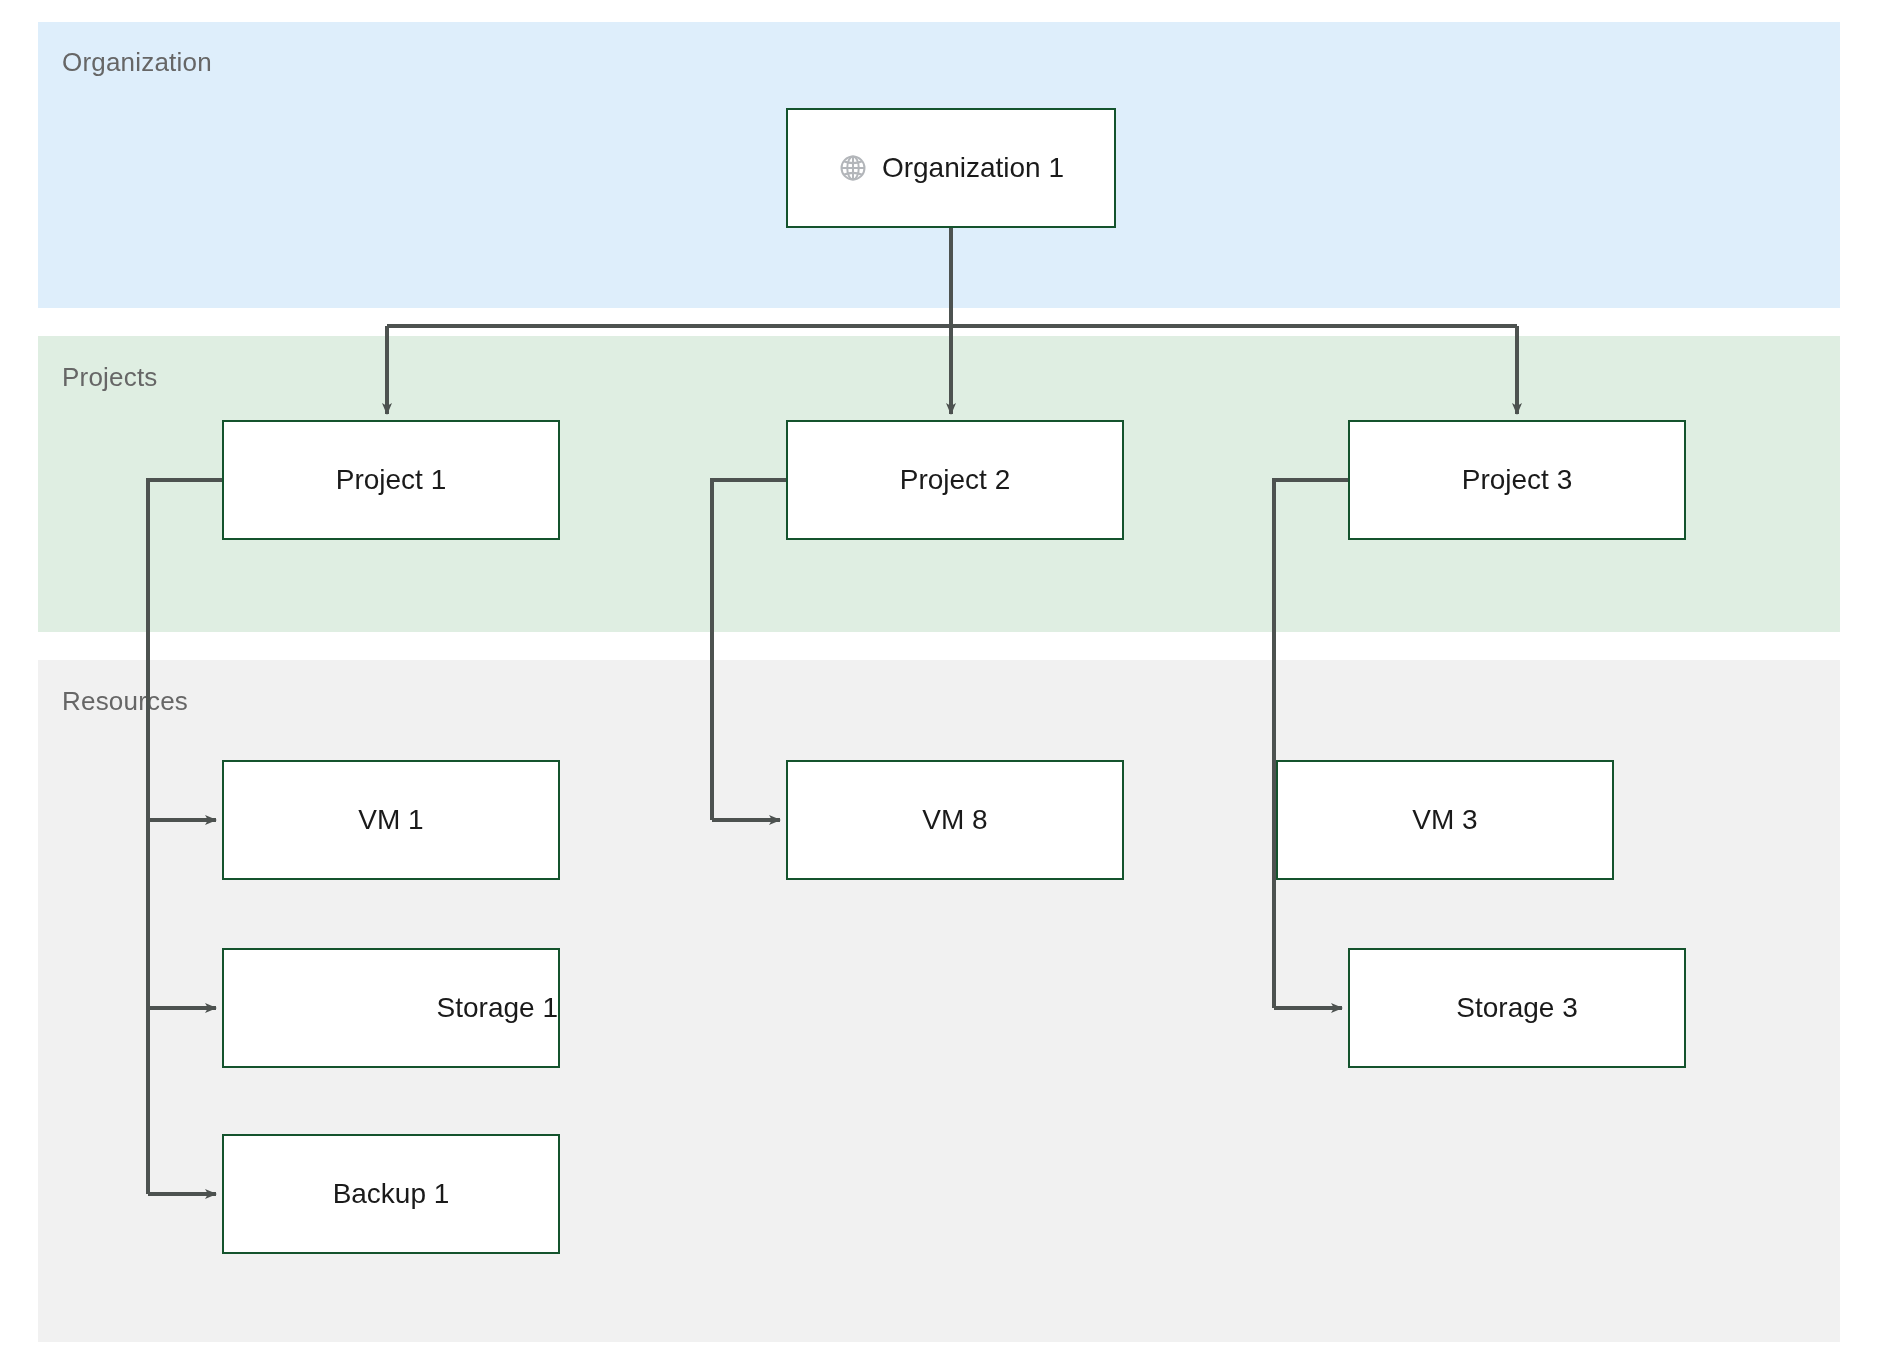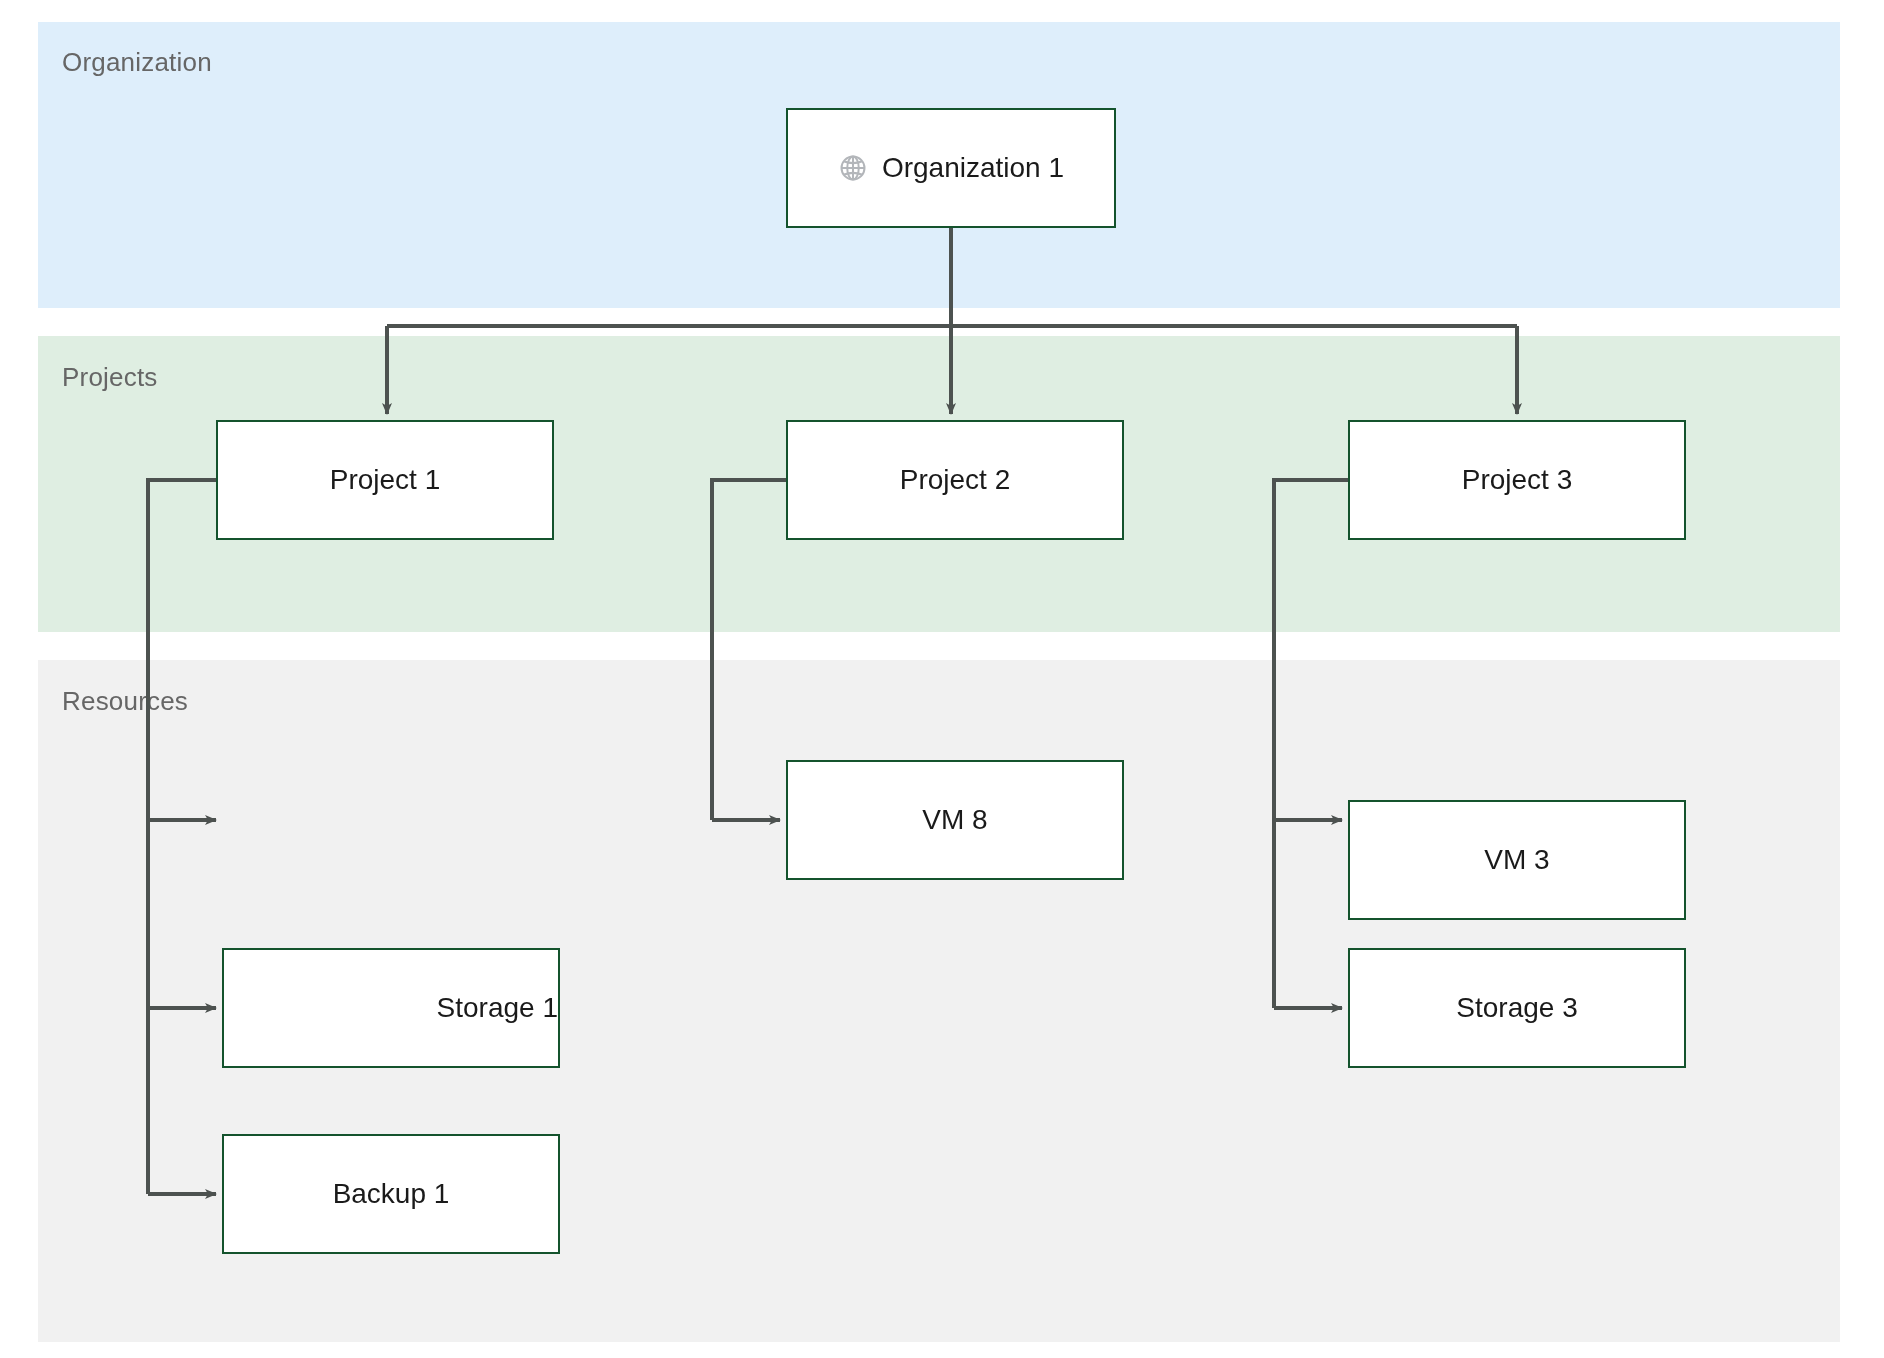--- a/index.html
+++ b/index.html
@@ -79,30 +79,30 @@
   }
   .globe-icon {
     width: 30px; height: 30px;
     flex: 0 0 30px;
     display: inline-flex;
     align-items: center;
     justify-content: center;
   }
 
   .node-project { width: 338px; height: 120px; }
-  #node-project-1 { left: 216px;  top: 420px; }
+  #node-project-1 { left: 222px;  top: 420px; }
   #node-project-2 { left: 786px;  top: 420px; }
   #node-project-3 { left: 1348px; top: 420px; }
 
   .node-resource { width: 338px; height: 120px; }
   #node-vm-1      { left: 222px;  top: 760px; }
   #node-storage-1 { left: 222px;  top: 948px; justify-content: flex-end; }
   #node-backup-1  { left: 222px;  top: 1134px; }
   #node-vm-2      { left: 786px;  top: 760px; }
-  #node-vm-3      { left: 1348px; top: 760px; margin-top: 40px; }
+  #node-vm-3      { left: 1276px; top: 760px; }
   #node-storage-3 { left: 1348px; top: 948px; }
 </style>
 </head>
 <body>
 
 <div id="canvas">
 
   <div class="band" id="band-organization"></div>
   <div class="band" id="band-projects"></div>
   <div class="band" id="band-resources"></div>
@@ -157,20 +157,23 @@
   <div class="node node-project" id="node-project-1">
     <span class="node-label">Project 1</span>
   </div>
   <div class="node node-project" id="node-project-2">
     <span class="node-label">Project 2</span>
   </div>
   <div class="node node-project" id="node-project-3">
     <span class="node-label">Project 3</span>
   </div>
 
+  <div class="node node-resource" id="node-vm-1">
+    <span class="node-label">VM 1</span>
+  </div>
   <div class="node node-resource" id="node-storage-1">
     <span class="node-label">Storage 1</span>
   </div>
   <div class="node node-resource" id="node-backup-1">
     <span class="node-label">Backup 1</span>
   </div>
   <div class="node node-resource" id="node-vm-2">
     <span class="node-label">VM 8</span>
   </div>
   <div class="node node-resource" id="node-vm-3">

